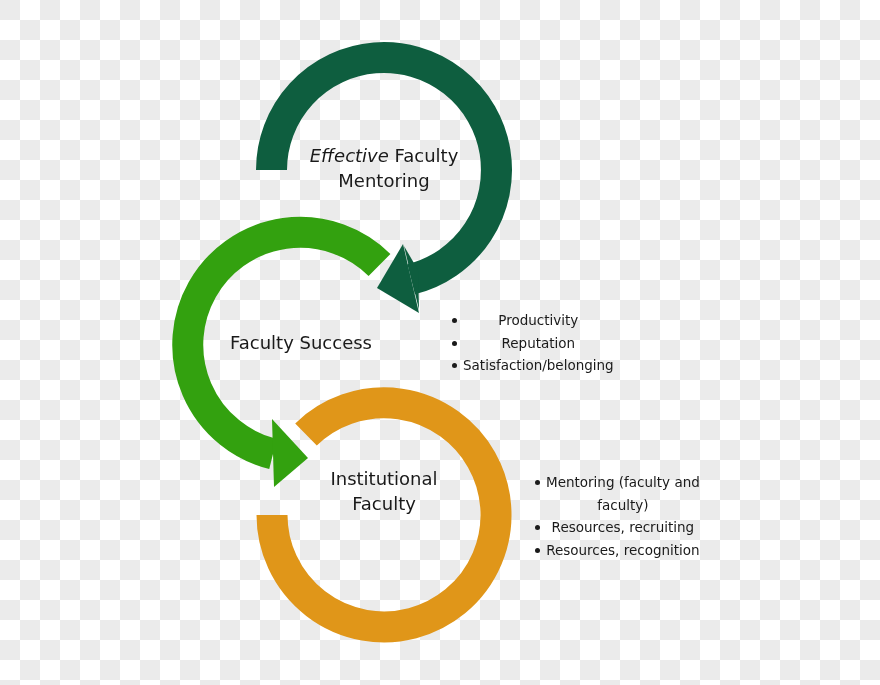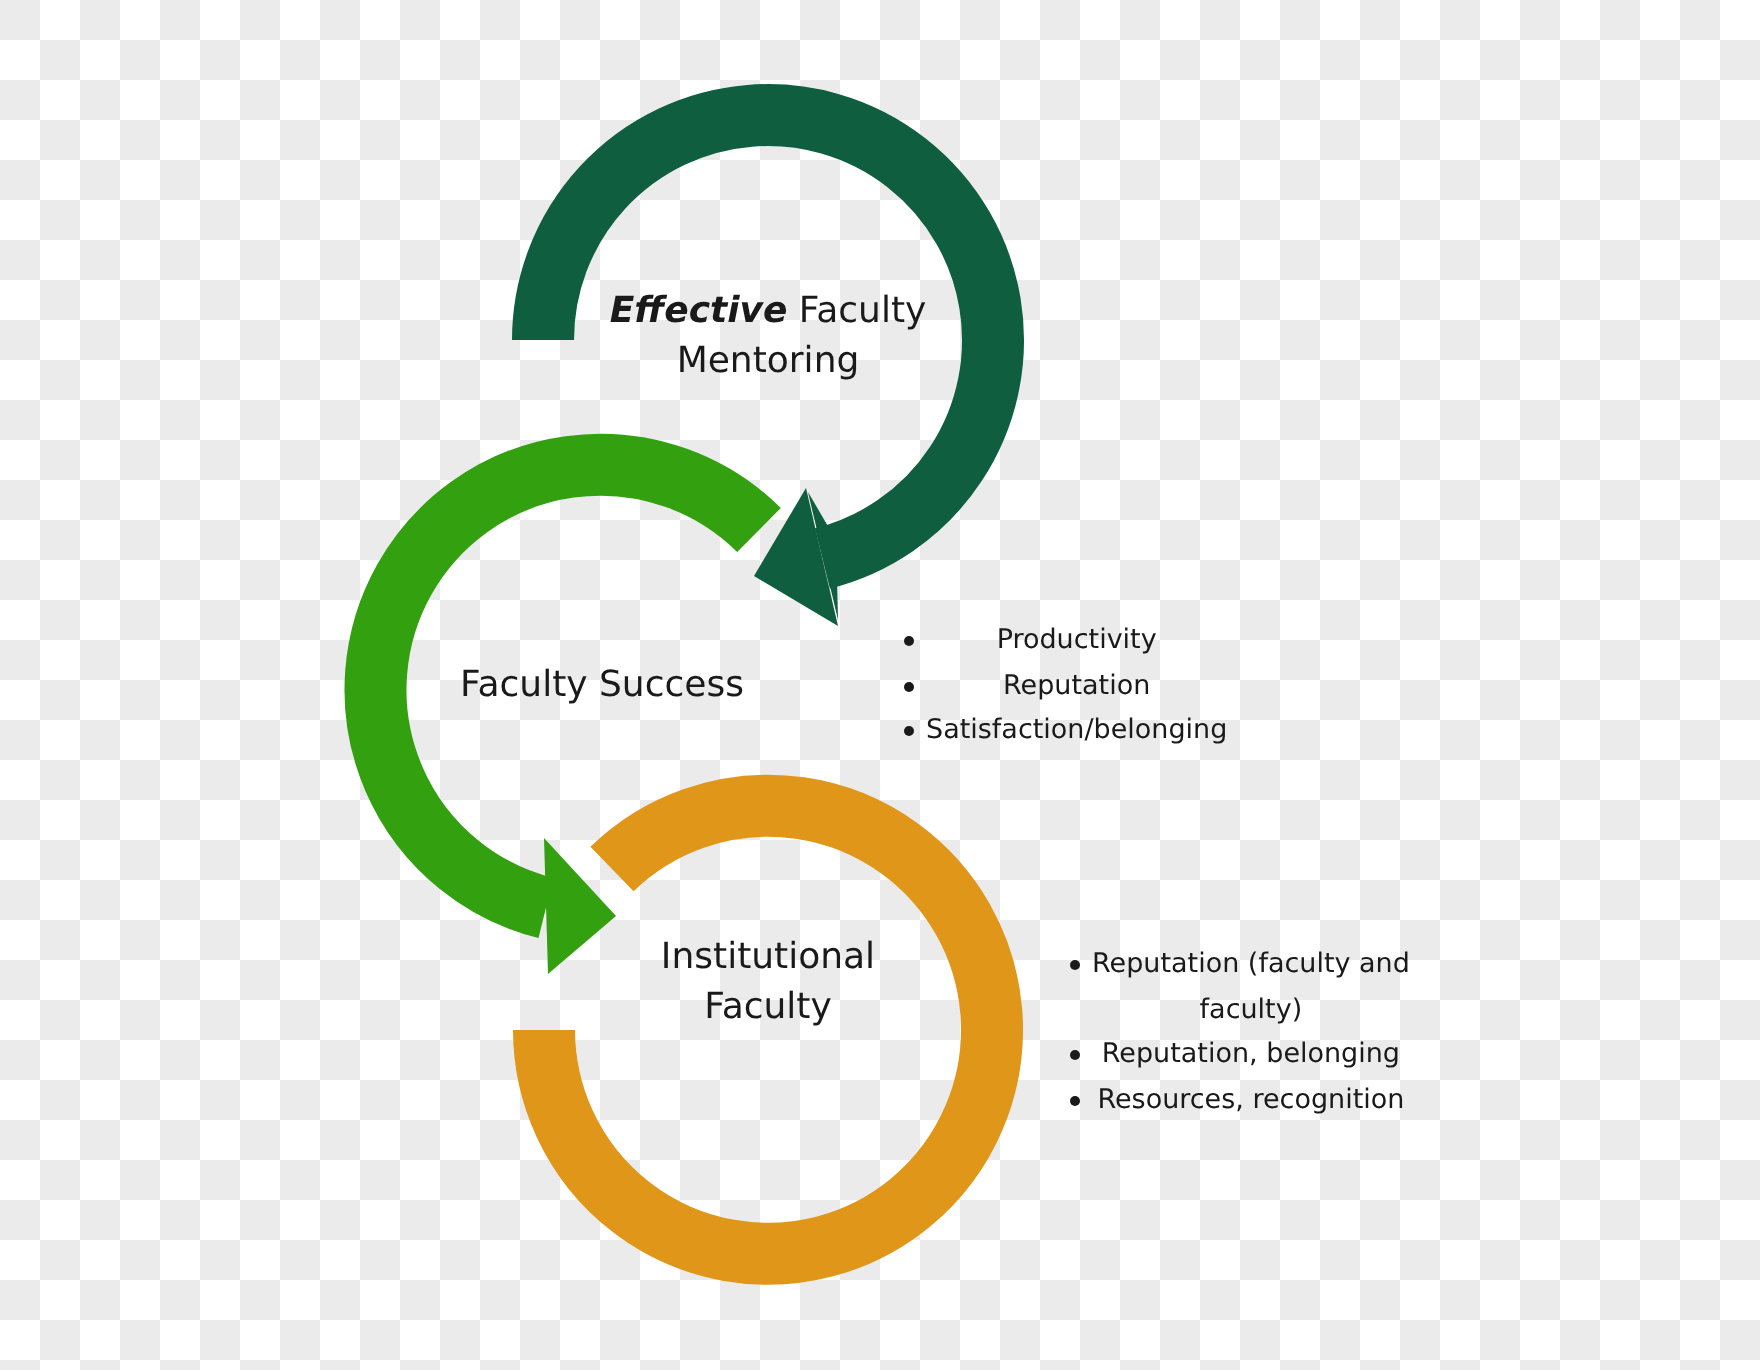--- a/index.html
+++ b/index.html
@@ -12,21 +12,21 @@
     background-size: 40px 40px;
     background-position: 20px 0, 0 20px;
     font-family: "DejaVu Sans", "Liberation Sans", sans-serif;
   }
   svg.diagram { position: absolute; left: 0; top: 0; }
   .label {
     position: absolute; color: #1a1a1a; text-align: center;
     font-family: "DejaVu Sans", sans-serif; font-size: 18px; line-height: 25px;
     white-space: nowrap;
   }
-  .label em { font-style: italic; font-weight: bold; }
+  .label em { font-style: italic; }
   .bullets {
     position: absolute; list-style: none; margin: 0; padding: 0;
     font-family: "DejaVu Sans", sans-serif; font-size: 13.5px; color: #1a1a1a;
     line-height: 22.5px;
   }
   .bullets li { position: relative; padding-left: 11px; white-space: nowrap; text-align: center; }
   .bullets li::before {
     content: ""; position: absolute; left: 0; top: 9px;
     width: 5px; height: 5px; border-radius: 50%; background: #1a1a1a;
   }
@@ -66,18 +66,18 @@
 </div>
 
 <ul class="bullets" style="left:452px; top:309px;">
   <li>Productivity</li>
   <li>Reputation</li>
   <li>Satisfaction/belonging</li>
 </ul>
 
 <ul class="bullets" style="left:535px; top:471px;">
   <li>
-    <span class="cont">Reputation (faculty and</span>
+    <span class="cont">Mentoring (faculty and</span>
     <span class="cont">faculty)</span>
   </li>
-  <li>Reputation, belonging</li>
+  <li>Resources, recruiting</li>
   <li>Resources,  recognition</li>
 </ul>
 
 </body></html>

